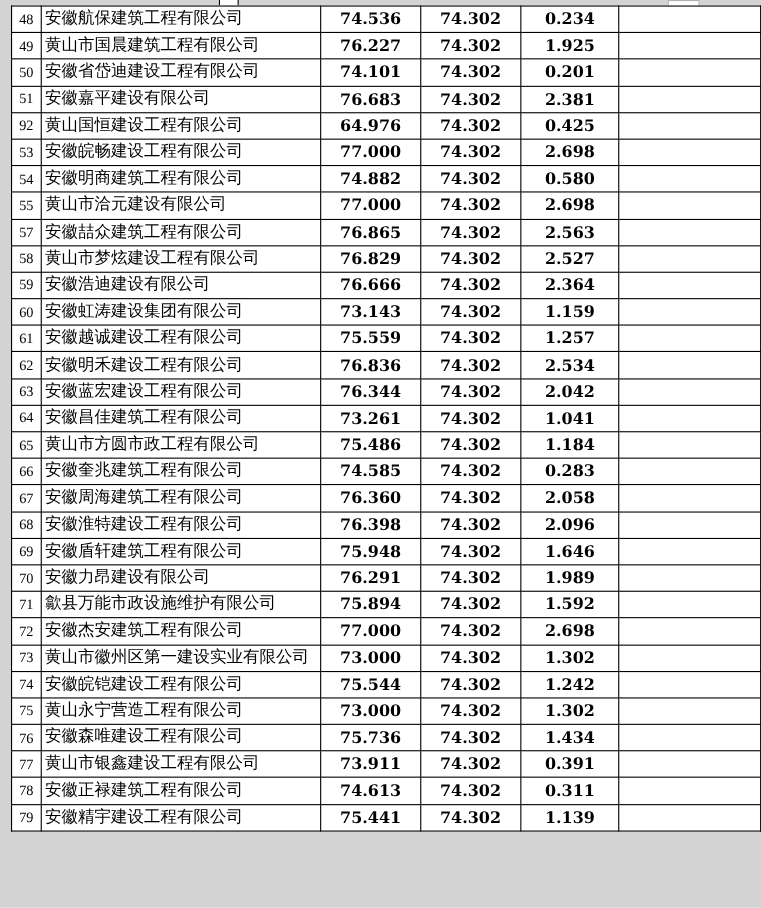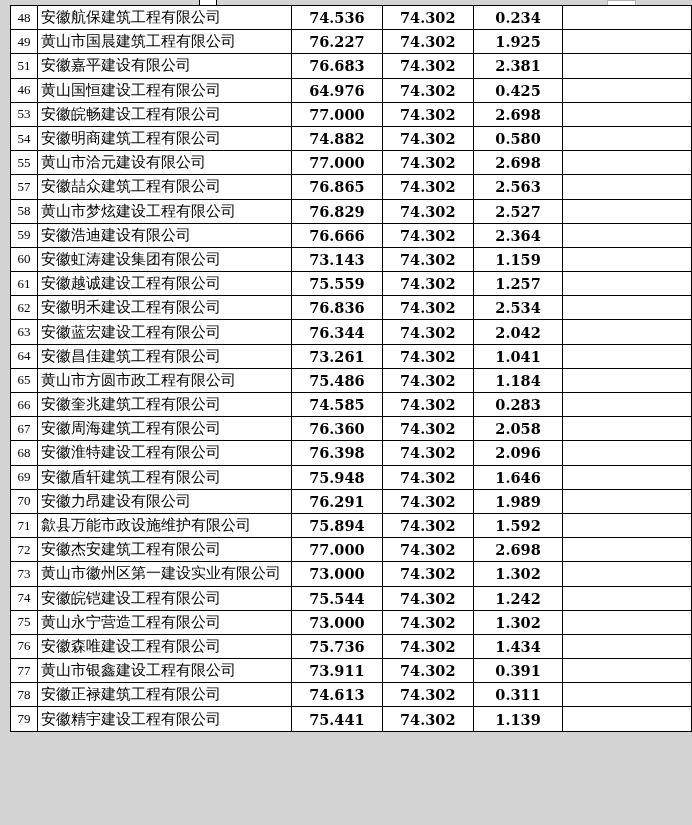--- a/index.html
+++ b/index.html
@@ -105,29 +105,37 @@
         </tr>
         <tr>
           <td class="col-no">49</td>
           <td class="col-company">黄山市国晨建筑工程有限公司</td>
           <td class="col-score">76.227</td>
           <td class="col-base">74.302</td>
           <td class="col-diff">1.925</td>
           <td class="col-remark"></td>
         </tr>
         <tr>
+          <td class="col-no">50</td>
+          <td class="col-company">安徽省岱迪建设工程有限公司</td>
+          <td class="col-score">74.101</td>
+          <td class="col-base">74.302</td>
+          <td class="col-diff">0.201</td>
+          <td class="col-remark"></td>
+        </tr>
+        <tr>
           <td class="col-no">51</td>
           <td class="col-company">安徽嘉平建设有限公司</td>
           <td class="col-score">76.683</td>
           <td class="col-base">74.302</td>
           <td class="col-diff">2.381</td>
           <td class="col-remark"></td>
         </tr>
         <tr>
-          <td class="col-no">46</td>
+          <td class="col-no">92</td>
           <td class="col-company">黄山国恒建设工程有限公司</td>
           <td class="col-score">64.976</td>
           <td class="col-base">74.302</td>
           <td class="col-diff">0.425</td>
           <td class="col-remark"></td>
         </tr>
         <tr>
           <td class="col-no">53</td>
           <td class="col-company">安徽皖畅建设工程有限公司</td>
           <td class="col-score">77.000</td>

